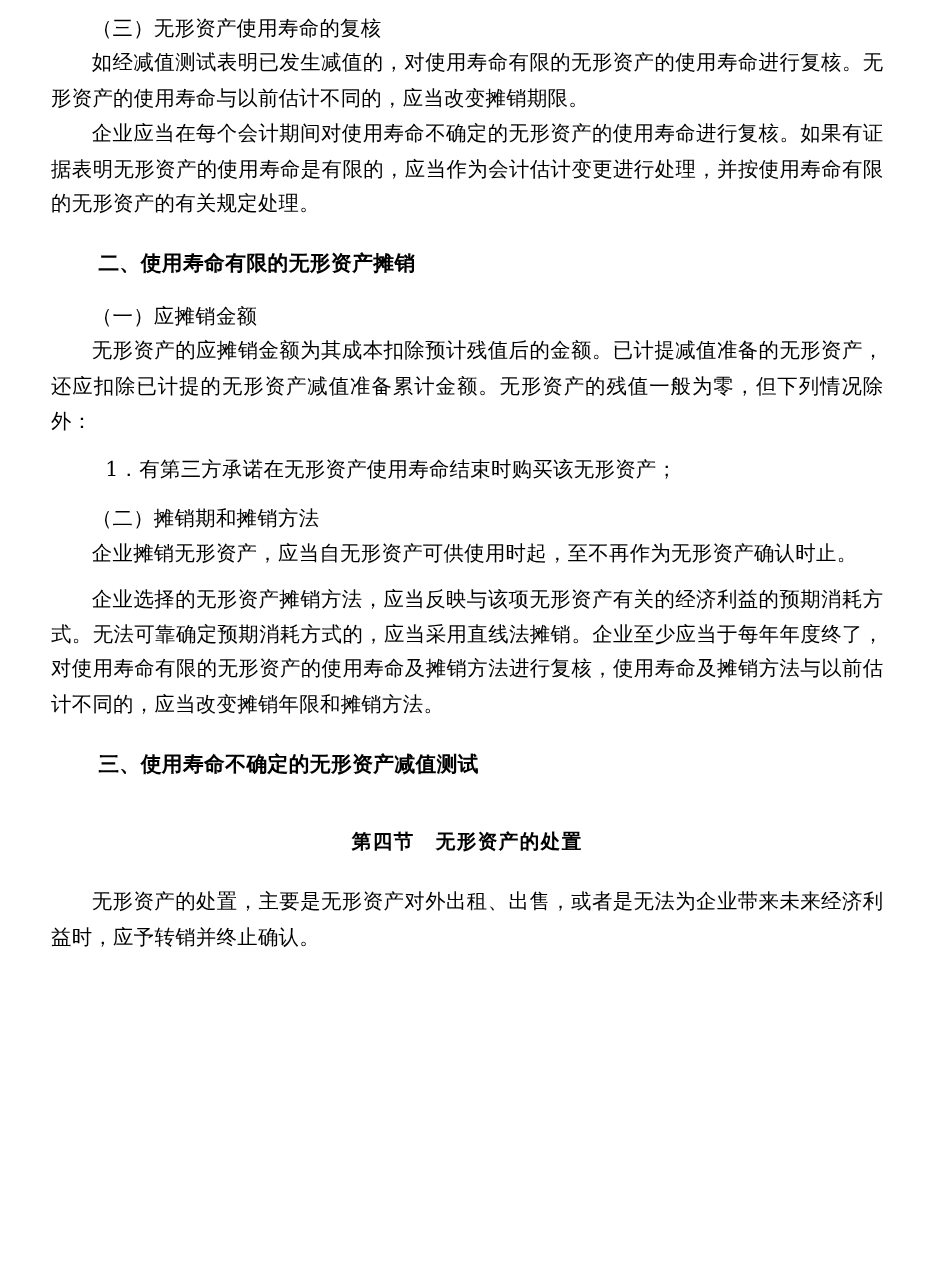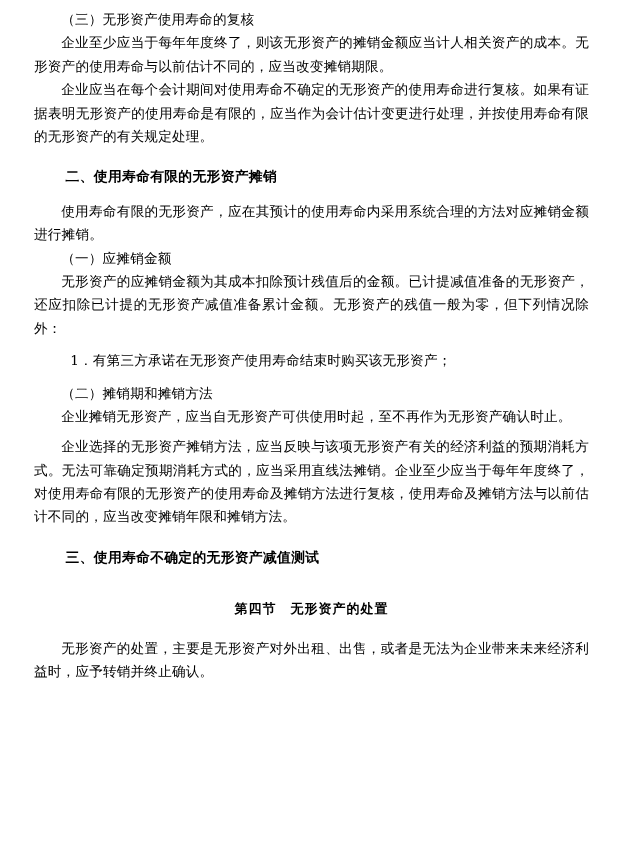--- a/index.html
+++ b/index.html
@@ -68,31 +68,30 @@
     letter-spacing: 0.2px;
   }
 </style>
 </head>
 <body>
 
 <div class="page">
 
   <p class="sub-head">（三）无形资产使用寿命的复核</p>
 
-  <p class="indent">企业至少应当于每年年度终了，则该无形资产的摊销金额应当计人相关资产的成本。无形资产的使用寿命与以前估计不同的，应当改变摊销期限。</p>
+  <p class="indent">如经减值测试表明已发生减值的，对使用寿命有限的无形资产的使用寿命进行复核。无形资产的使用寿命与以前估计不同的，应当改变摊销期限。</p>
 
   <p class="indent">企业应当在每个会计期间对使用寿命不确定的无形资产的使用寿命进行复核。如果有证据表明无形资产的使用寿命是有限的，应当作为会计估计变更进行处理，并按使用寿命有限的无形资产的有关规定处理。</p>
 
   <div class="gap-md"></div>
 
   <p class="heading">二、使用寿命有限的无形资产摊销</p>
 
   <div class="gap-sm"></div>
 
-  <p class="indent">使用寿命有限的无形资产，应在其预计的使用寿命内采用系统合理的方法对应摊销金额进行摊销。</p>
 
   <p class="sub-head">（一）应摊销金额</p>
 
   <p class="indent">无形资产的应摊销金额为其成本扣除预计残值后的金额。已计提减值准备的无形资产，还应扣除已计提的无形资产减值准备累计金额。无形资产的残值一般为零，但下列情况除外：</p>
 
   <p class="list-item">1．有第三方承诺在无形资产使用寿命结束时购买该无形资产；</p>
 
 
   <p class="sub-head">（二）摊销期和摊销方法</p>
 

